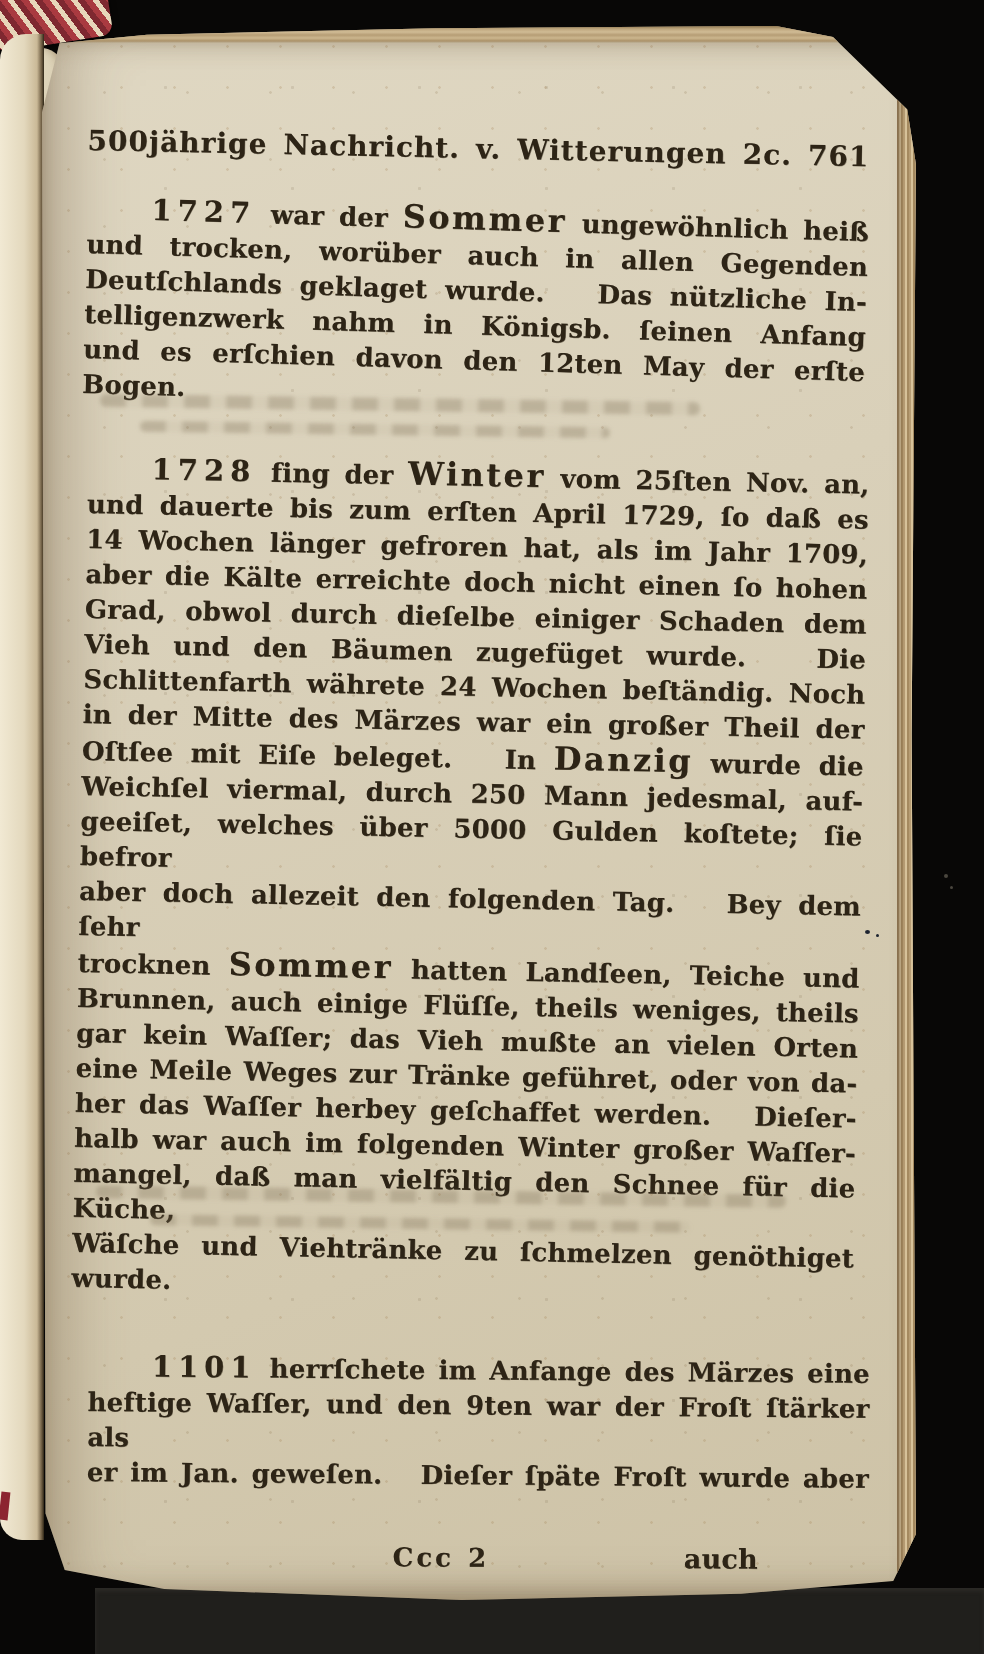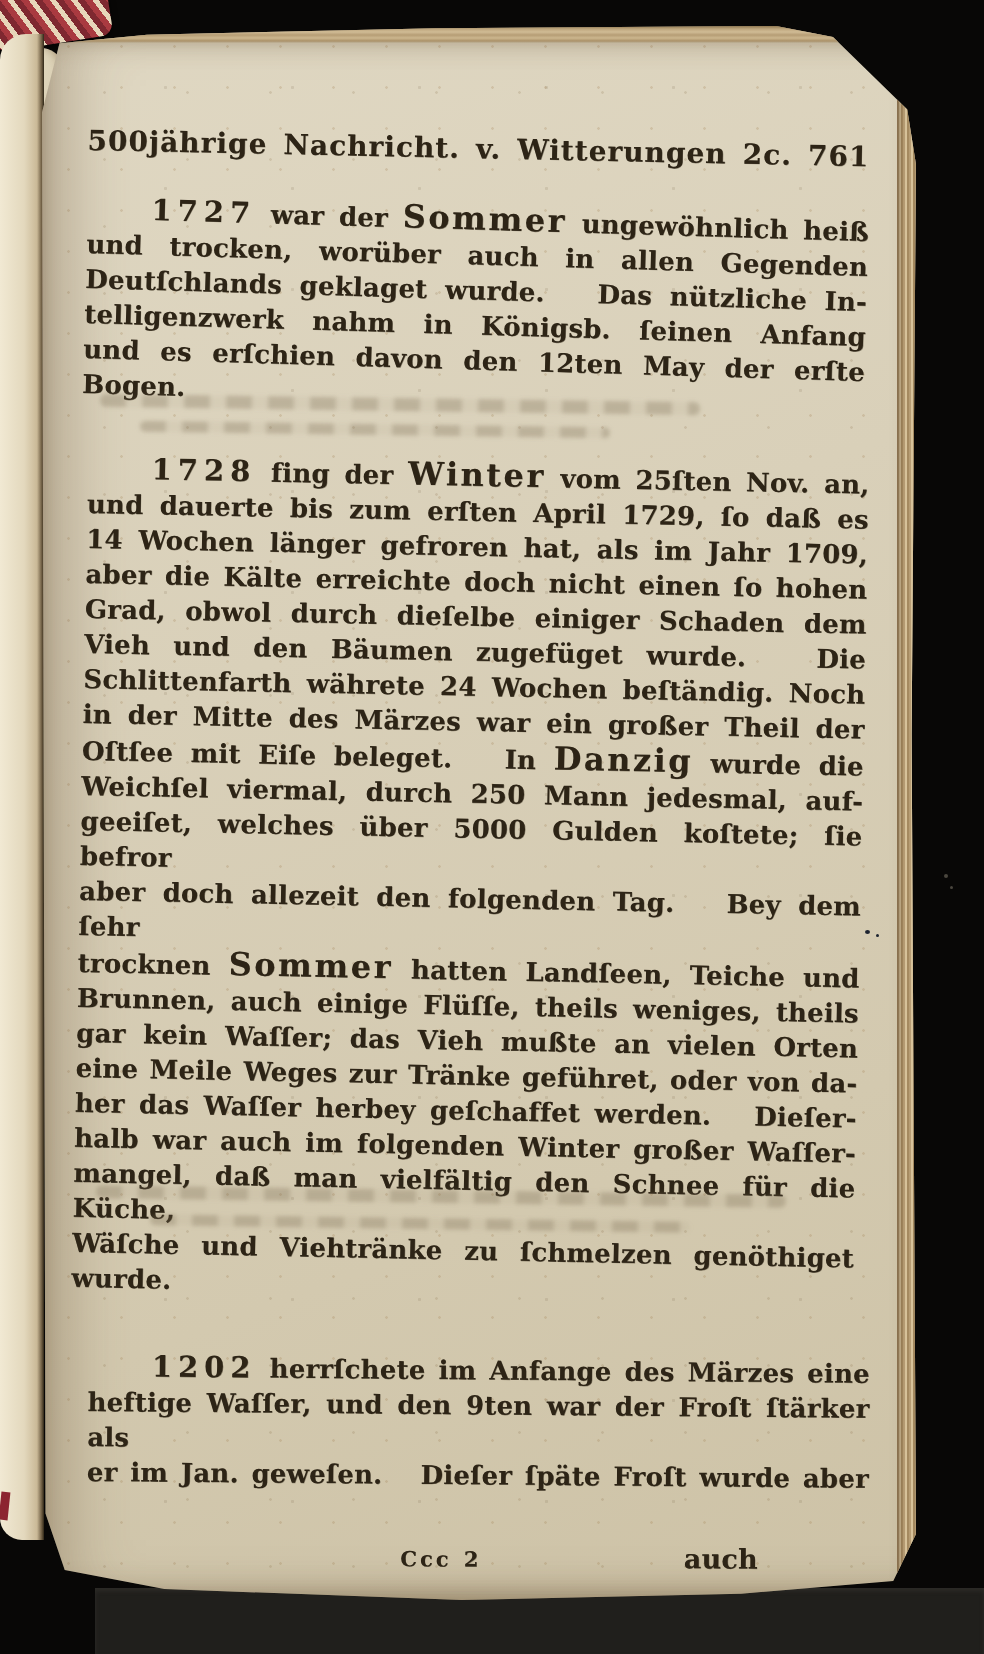--- a/index.html
+++ b/index.html
@@ -71,21 +71,21 @@
   .para{margin:0;}
   .p1{margin-bottom:48px;}
   .p2{margin-bottom:53px;}
   .p3{margin-bottom:49px;}
   .rot-h{transform:rotate(1.2deg);transform-origin:0 0;}
   .rot-1{transform:rotate(1.7deg);transform-origin:0 0;}
   .rot-2{transform:rotate(1.15deg);transform-origin:0 0;}
   .rot-3{transform:rotate(.5deg);transform-origin:0 0;}
   .footer{display:grid;grid-template-columns:1fr auto 1fr;align-items:baseline;
     transform:rotate(.4deg);transform-origin:0 0;}
-  .sig{font-size:21px;letter-spacing:3px;transform:translateX(-38px);}
+  .sig{font-size:26px;letter-spacing:3px;transform:translateX(-38px);}
   .catch{justify-self:end;padding-right:112px;font-size:27px;}
 </style>
 </head>
 <body>
 
 <div class="scene">
 
   <div class="cover-board"></div>
   <div class="headband"></div>
   <div class="page-curl"></div>
@@ -130,21 +130,21 @@
           <div class="tline fill"><span>Brunnen, auch einige Flüſſe, theils weniges, theils</span></div>
           <div class="tline fill"><span>gar kein Waſſer; das Vieh mußte an vielen Orten</span></div>
           <div class="tline fill"><span>eine Meile Weges zur Tränke geführet, oder von da-</span></div>
           <div class="tline fill"><span>her das Waſſer herbey geſchaffet werden.&nbsp;&nbsp; Dieſer-</span></div>
           <div class="tline fill"><span>halb war auch im folgenden Winter großer Waſſer-</span></div>
           <div class="tline fill"><span>mangel, daß man vielfältig den Schnee für die Küche,</span></div>
           <div class="tline fill"><span>Wäſche und Viehtränke zu ſchmelzen genöthiget</span></div>
           <div class="tline"><span>wurde.</span></div>
         </div>
       <div class="para p3 rot-3">
-          <div class="tline fill first"><span class="num">1202</span><span> herrſchete im Anfange des Märzes eine</span></div>
+          <div class="tline fill first"><span class="num">1101</span><span> herrſchete im Anfange des Märzes eine</span></div>
           <div class="tline fill"><span>heftige Waſſer, und den 9ten war der Froſt ſtärker als</span></div>
           <div class="tline fill"><span>er im Jan. geweſen.&nbsp;&nbsp; Dieſer ſpäte Froſt wurde aber</span></div>
         </div>
 
       <div class="footer">
         <span></span>
         <span class="sig">Ccc 2</span>
         <span class="catch">auch</span>
       </div>
 

